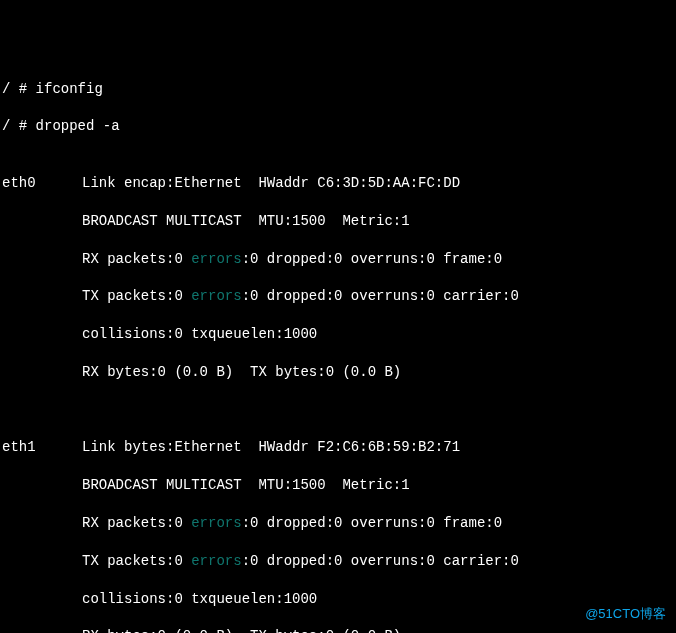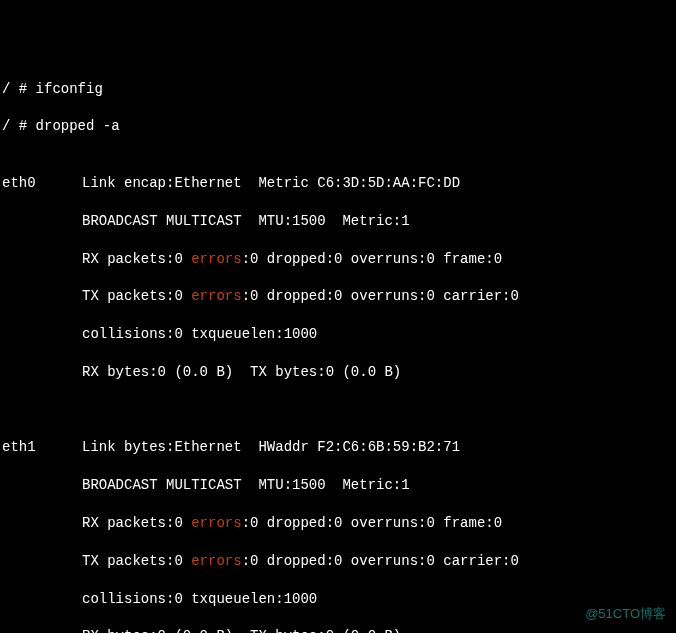--- a/index.html
+++ b/index.html
@@ -14,55 +14,55 @@
     font-size: 14px;
     line-height: 1.35;
     width: 676px;
     height: 633px;
     padding: 4px 2px;
     white-space: pre;
     overflow: hidden;
     position: relative;
   }
   .red {
-    color: #c2410c;
+    color: #0f766e;
   }
   .prompt-line {
     display: block;
   }
   .iface-name {
     display: inline-block;
     width: 80px;
     vertical-align: top;
   }
   .indent {
     display: inline-block;
     padding-left: 80px;
   }
   .watermark {
     position: absolute;
     right: 10px;
     bottom: 10px;
-    color: #0f766e;
+    color: #0ea5e9;
     font-size: 13px;
     font-family: sans-serif;
   }
   .block {
     display: block;
   }
 </style>
 </head>
 <body>
 
 
 
 <span class="prompt-line">/ # ifconfig</span>
 <span class="prompt-line">/ # dropped -a</span>
 
-<span class="block"><span class="iface-name">eth0</span><span>Link encap:Ethernet  Metric C6:3D:5D:AA:FC:DD</span></span>
+<span class="block"><span class="iface-name">eth0</span><span>Link encap:Ethernet  HWaddr C6:3D:5D:AA:FC:DD</span></span>
 <span class="block indent">BROADCAST MULTICAST  MTU:1500  Metric:1</span>
 <span class="block indent"><span>RX packets:0 </span><span class="red">errors</span><span>:0 dropped:0 overruns:0 frame:0</span></span>
 <span class="block indent"><span>TX packets:0 </span><span class="red">errors</span><span>:0 dropped:0 overruns:0 carrier:0</span></span>
 <span class="block indent">collisions:0 txqueuelen:1000</span>
 <span class="block indent">RX bytes:0 (0.0 B)  TX bytes:0 (0.0 B)</span>
 <span class="block"> </span>
 <span class="block"><span class="iface-name">eth1</span><span>Link bytes:Ethernet  HWaddr F2:C6:6B:59:B2:71</span></span>
 <span class="block indent">BROADCAST MULTICAST  MTU:1500  Metric:1</span>
 <span class="block indent"><span>RX packets:0 </span><span class="red">errors</span><span>:0 dropped:0 overruns:0 frame:0</span></span>
 <span class="block indent"><span>TX packets:0 </span><span class="red">errors</span><span>:0 dropped:0 overruns:0 carrier:0</span></span>

